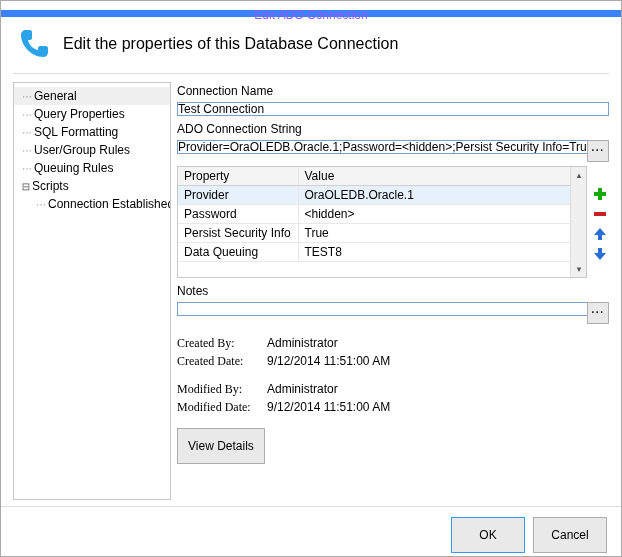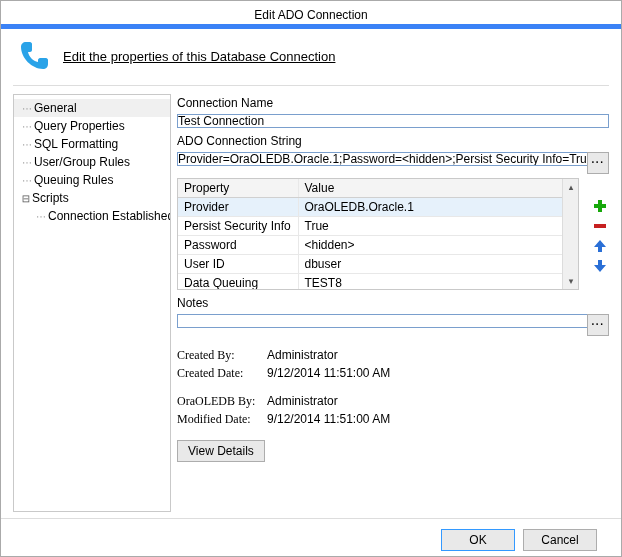--- a/index.html
+++ b/index.html
@@ -8,39 +8,39 @@
     font-family: "Segoe UI", Tahoma, sans-serif;
     font-size: 12px;
     color: #000;
     background: #fff;
     width: 622px;
     height: 557px;
     border: 1px solid #aaa;
     overflow: hidden;
   }
   .titlebar {
-    height: 28px;
+    height: 16px;
     line-height: 28px;
     text-align: center;
     font-size: 12px;
-    color: #000000;
+    color: #8b5cf6;
     background: #fff;
-    border-bottom: 5px solid #3b82f6;
+    border-bottom: 7px solid #3b82f6;
   }
   .header {
     display:flex;
     align-items:center;
     gap:10px;
     padding: 8px 14px 10px 14px;
   }
   .header .icon-wrap {
     width:38px; height:38px; flex:0 0 38px;
     display:flex; align-items:center; justify-content:center;
   }
-  .header-text { font-size:13px; color:#000;text-decoration:underline; }
+  .header-text { font-size:16px; color:#000; }
   .hr { height:1px; background:#ddd; margin: 0 12px 8px 12px; }
   .body {
     display:flex;
     padding: 0 12px 0 12px;
     gap: 6px;
     height: 418px;
   }
   .sidebar {
     width: 158px;
     flex: 0 0 158px;
@@ -91,21 +91,21 @@
     border:1px solid #adadad;
     background:#e9e9e9;
     font-weight:bold;
     line-height:14px;
     cursor:pointer;
     font-size:10px;
     letter-spacing:1px;
     padding:0;
   }
   .grid-wrap {
-    display:flex; gap:12px;
+    display:flex; gap:4px;
   }
   .grid {
     flex:1;
     border:1px solid #c9c9c9;
     height:112px;
     overflow:hidden;
     position:relative;
   }
   .grid table { width:100%; border-collapse:collapse; table-layout:fixed; }
   .grid th, .grid td {
@@ -128,27 +128,27 @@
     width:18px; flex:0 0 18px;
     display:flex; flex-direction:column; gap:4px; align-items:center; padding-top:20px;
   }
   .tool { width:16px; height:16px; display:flex; align-items:center; justify-content:center; cursor:pointer; }
   .notes-row { display:flex; gap:0; }
   .notes-row .tb { flex:1; border-right:none; }
   .meta { margin-top:6px; }
   .meta-row { display:flex; height:18px; align-items:center; }
   .meta-row .k { width:90px;font-family:Liberation Serif, serif; }
   .btn {
-    height:22px; min-width:74px;
+    height:36px; min-width:74px;
     background:#e9e9e9; border:1px solid #adadad;
     font:inherit; cursor:pointer; padding:0 10px;
   }
   .footer {
     display:flex; justify-content:flex-end; gap:8px;
-    padding: 10px 24px 0 14px;
+    padding: 10px 14px 0 14px;
     border-top:1px solid #ddd;
     margin-top:6px;
   }
   .footer .btn.default { border:1px solid #3399ff; }
 </style>
 </head>
 <body>
 
 <div class="titlebar">Edit ADO Connection</div>
 
@@ -212,30 +212,26 @@
             <th>Property</th>
             <th>Value</th>
           </tr>
             </thead>
           <tbody id="grid-body">
               <tr class="sel">
                 <td>Provider</td>
                 <td>OraOLEDB.Oracle.1</td>
               </tr>
               <tr>
-                <td>Persist Security Info</td>
-                <td>True</td>
-              </tr>
-              <tr>
                 <td>Password</td>
                 <td>&lt;hidden&gt;</td>
               </tr>
               <tr>
-                <td>User ID</td>
-                <td>dbuser</td>
+                <td>Persist Security Info</td>
+                <td>True</td>
               </tr>
               <tr>
                 <td>Data Queuing</td>
                 <td>TEST8</td>
               </tr>
             </tbody>
         </table>
         <div class="scroll-gutter">
           <div class="sg-btn sg-top">▴</div>
           <div class="sg-btn sg-bot">▾</div>
@@ -276,21 +272,21 @@
       <div class="meta-row">
           <span class="k">Created By:</span>
           <span>Administrator</span>
         </div>
       <div class="meta-row">
           <span class="k">Created Date:</span>
           <span>9/12/2014 11:51:00 AM</span>
         </div>
       <div class="meta-row" style="height:10px"></div>
       <div class="meta-row">
-          <span class="k">OraOLEDB By:</span>
+          <span class="k">Modified By:</span>
           <span>Administrator</span>
         </div>
       <div class="meta-row">
           <span class="k">Modified Date:</span>
           <span>9/12/2014 11:51:00 AM</span>
         </div>
     </div>
 
     <div style="margin-top:8px">
       <button class="btn">View Details</button>

